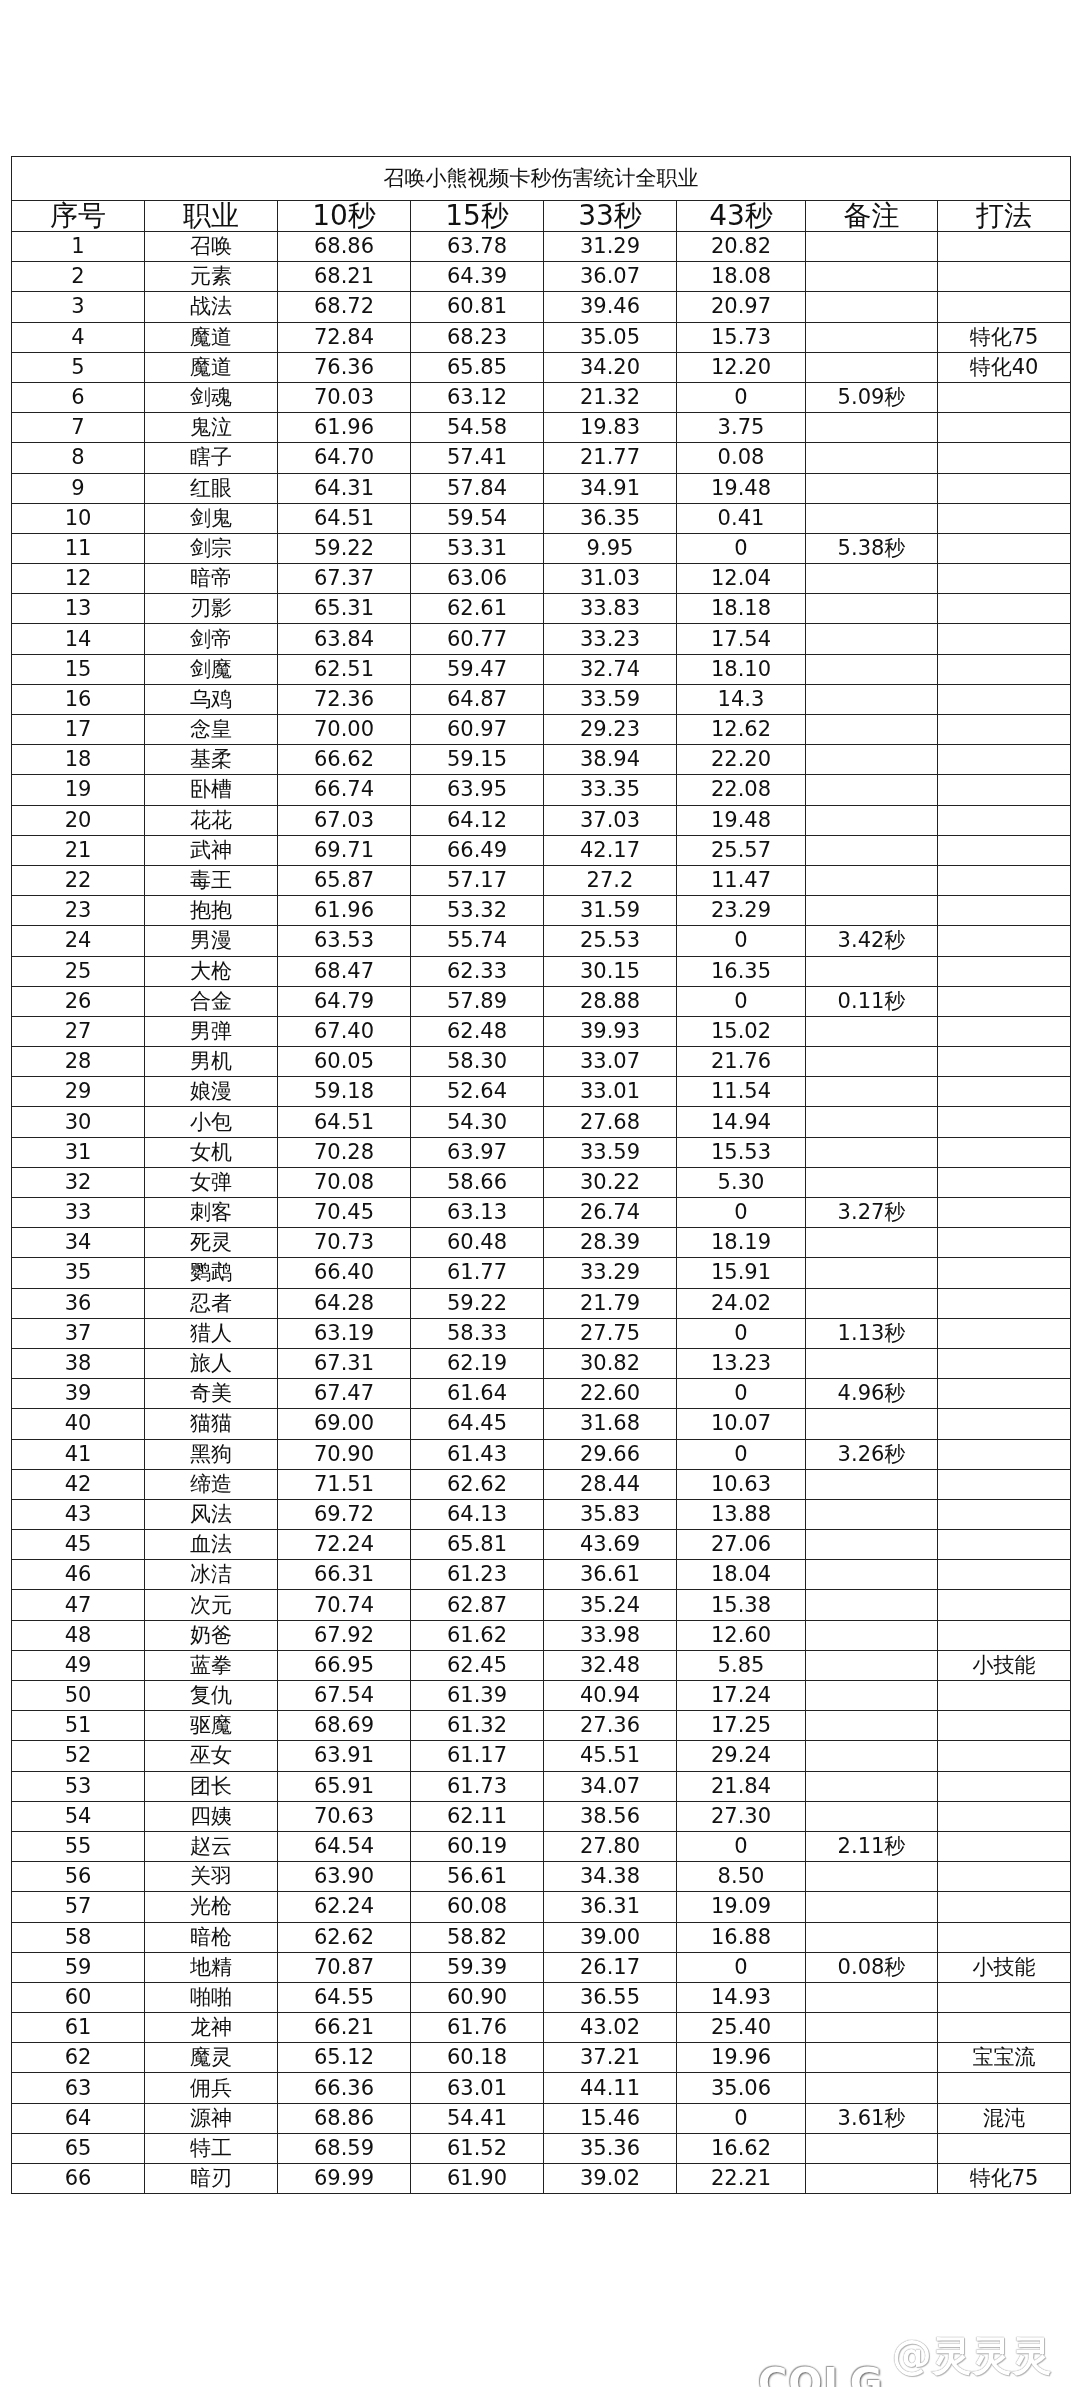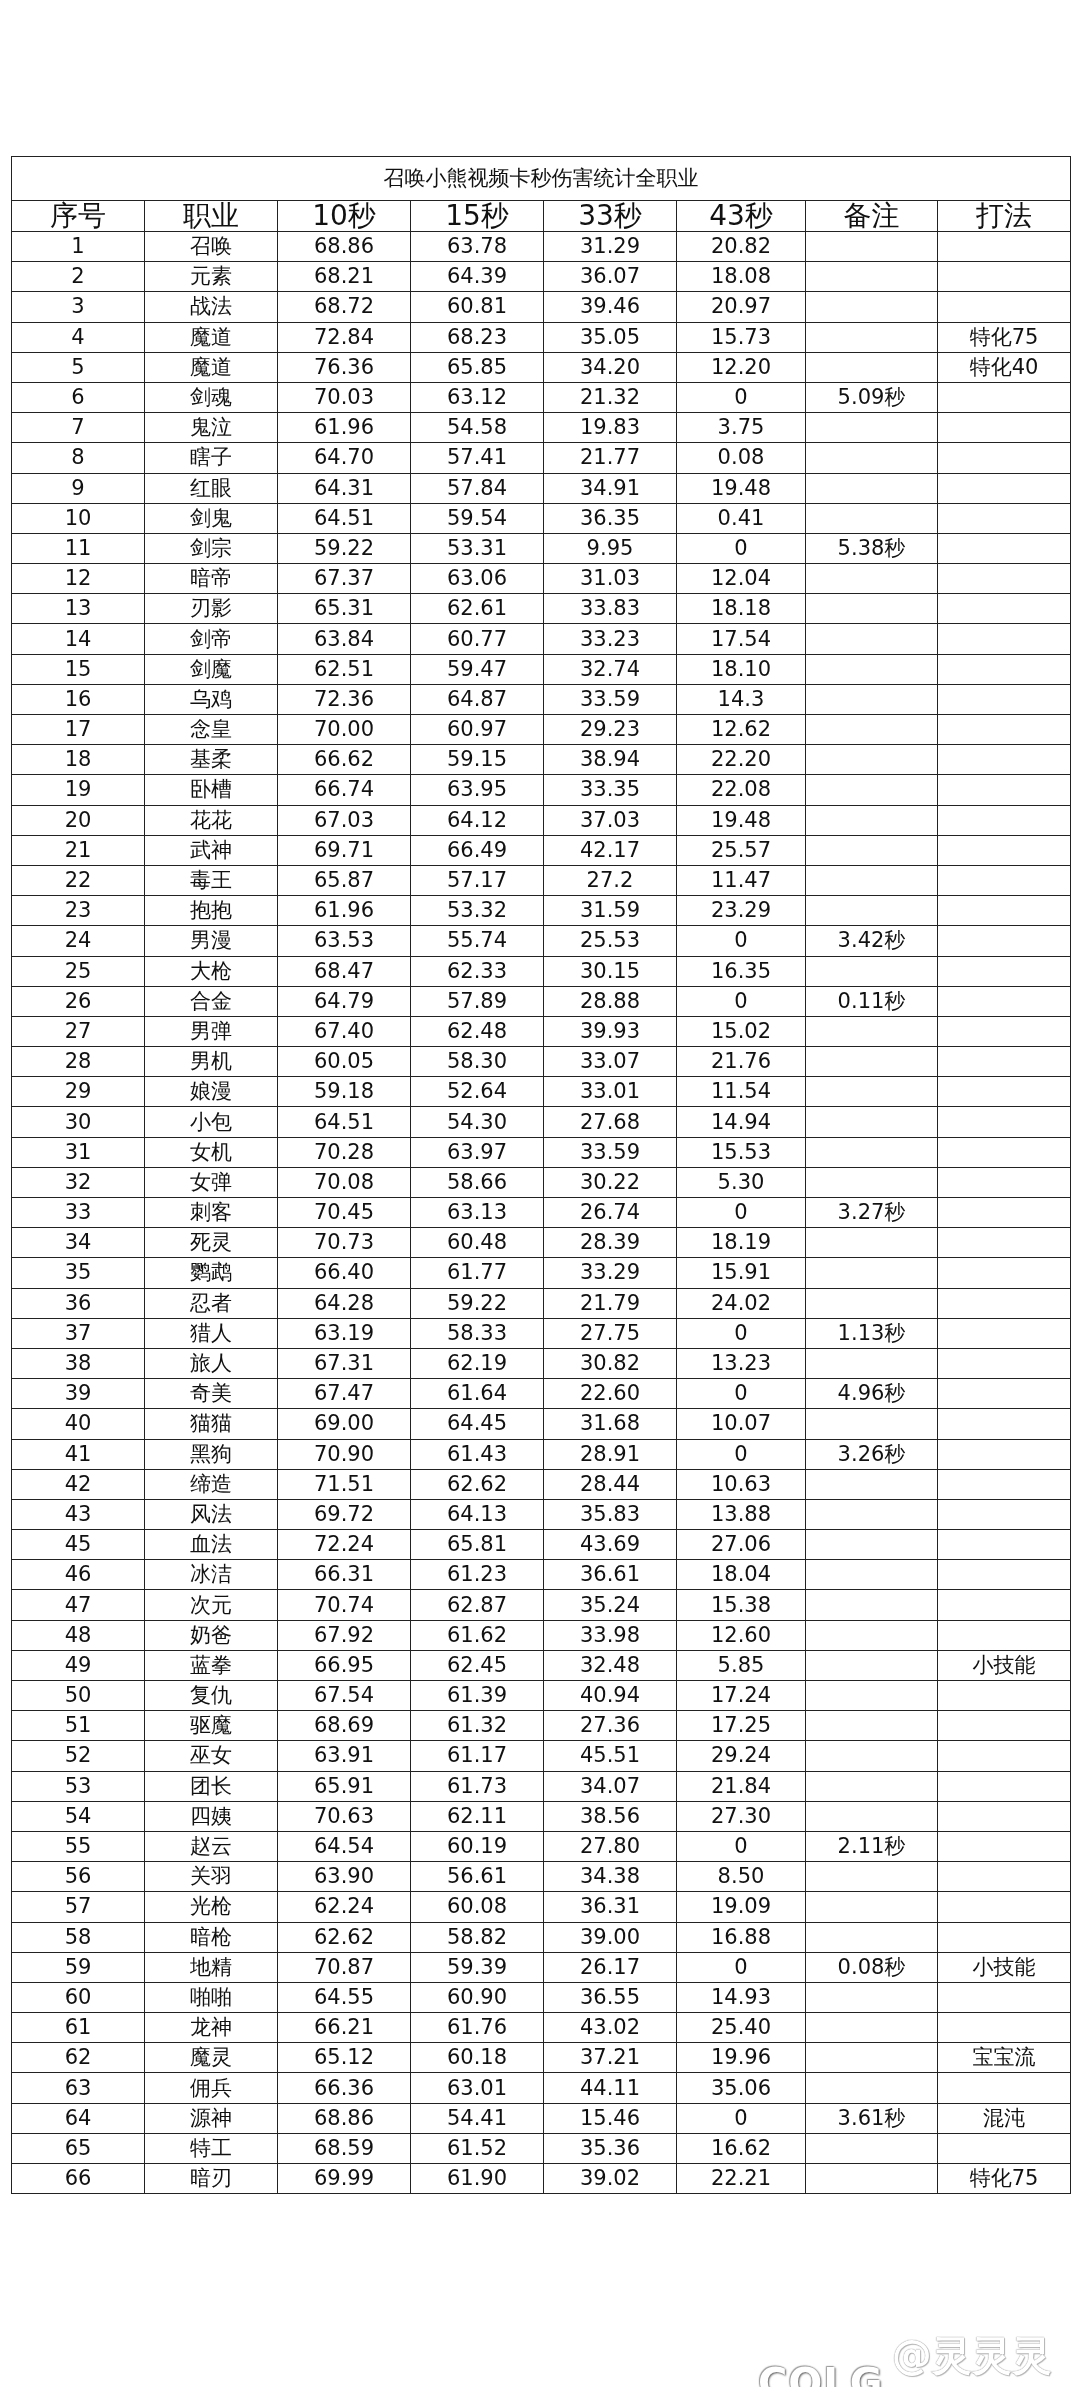--- a/index.html
+++ b/index.html
@@ -442,21 +442,21 @@
         <td>31.68</td>
         <td>10.07</td>
         <td></td>
         <td></td>
       </tr>
       <tr>
         <td>41</td>
         <td>黑狗</td>
         <td>70.90</td>
         <td>61.43</td>
-        <td>28.91</td>
+        <td>29.66</td>
         <td>0</td>
         <td>3.26秒</td>
         <td></td>
       </tr>
       <tr>
         <td>42</td>
         <td>缔造</td>
         <td>71.51</td>
         <td>62.62</td>
         <td>28.44</td>

